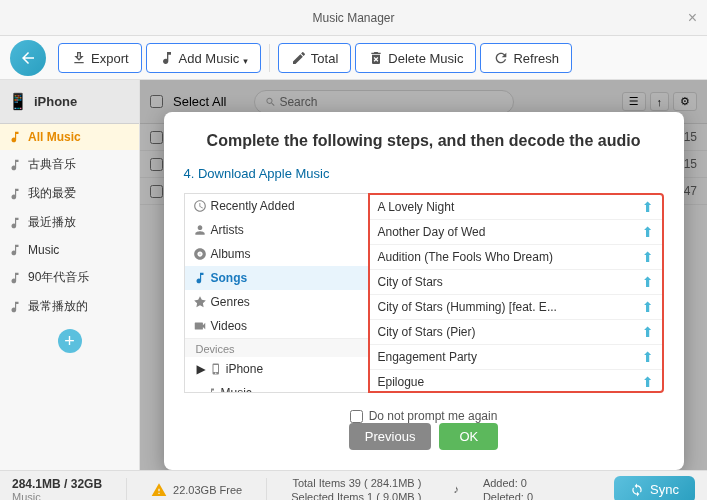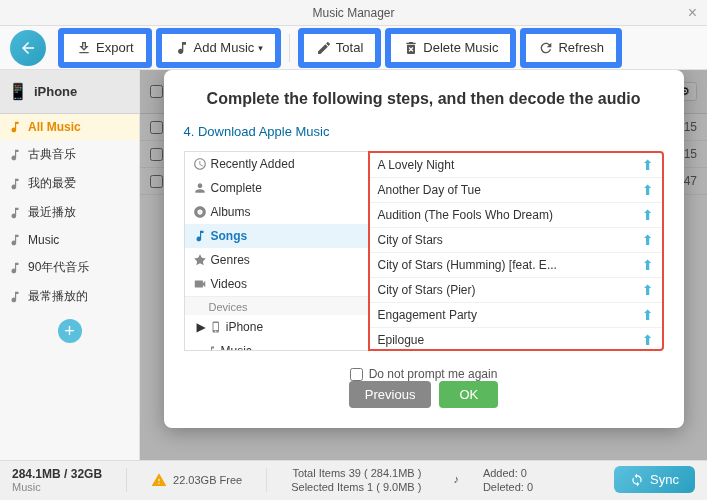--- a/index.html
+++ b/index.html
@@ -1,21 +1,21 @@
 <!DOCTYPE html>
 <html><head>
   <meta charset="utf-8">
   <style>
     * { box-sizing: border-box; margin: 0; padding: 0; font-family: 'Segoe UI', Arial, sans-serif; }
     body { width: 707px; height: 500px; overflow: hidden; background: #f0f0f0; }
 
     
     .title-bar {
       background: #f5f5f5;
-      height: 26px;
+      height: 36px;
       display: flex;
       align-items: center;
       justify-content: center;
       border-bottom: 1px solid #ddd;
       position: relative;
     }
     .title-bar-title { font-size: 12px; color: #555; }
     .title-bar-close {
       position: absolute;
       right: 10px;
@@ -37,24 +37,24 @@
     .back-btn {
       width: 36px; height: 36px;
       background: linear-gradient(135deg, #4ab8d8, #2a9fc0);
       border-radius: 50%;
       display: flex; align-items: center; justify-content: center;
       cursor: pointer;
       margin-right: 8px;
     }
     .back-btn svg { width: 18px; height: 18px; fill: white; }
     .toolbar-btn {
-      display: flex; align-items: center; gap: 4px;
+      display: flex; align-items: flex-end; gap: 4px;
       padding: 6px 12px;
       background: white;
-      border: 6px solid #3b82f6;
+      border: 1px solid #3b82f6;
       border-radius: 4px;
       cursor: pointer;
       font-size: 13px;
       color: #333;
     }
     .toolbar-btn svg { width: 16px; height: 16px; }
     .toolbar-separator { width: 1px; height: 28px; background: #ddd; margin: 0 4px; }
 
     
     .main-layout {
@@ -182,21 +182,21 @@
     .song-artist { overflow: hidden; text-overflow: ellipsis; white-space: nowrap; color: #666; }
     .song-album { overflow: hidden; text-overflow: ellipsis; white-space: nowrap; color: #666; }
     .song-duration { text-align: right; color: #666; }
 
     
     .modal-overlay {
       position: absolute;
       top: 0; left: 0; right: 0; bottom: 0;
       background: rgba(0,0,0,0.3);
       display: flex;
-      align-items: flex-start;
+      align-items: flex-end;
       justify-content: center;
       z-index: 100;
     }
     .modal {
       background: white;
       border-radius: 8px;
       box-shadow: 0 4px 20px rgba(0,0,0,0.3);
       width: 520px;
       padding: 20px;
       position: relative;
@@ -232,21 +232,21 @@
       gap: 4px;
       padding: 5px 8px;
       cursor: pointer;
       color: #333;
     }
     .tree-item.active { background: #e8f4fc; color: #1a7abf; font-weight: 600; }
     .tree-item svg { width: 14px; height: 14px; flex-shrink: 0; }
     .tree-section-label {
       font-size: 11px;
       color: #888;
-      padding: 4px 24px 2px;
+      padding: 4px 11px 2px;
       background: #f7f7f7;
       border-top: 1px solid #eee;
     }
     .tree-device-item {
       display: flex;
       align-items: center;
       gap: 4px;
       padding: 5px 8px 5px 12px;
       font-size: 12px;
       color: #333;
@@ -497,21 +497,21 @@
             <div class="tree-item">
               <svg width="12" height="12" viewBox="0 0 24 24" fill="#888">
                   <path d="M11.99 2C6.47 2 2 6.48 2 12s4.47 10 9.99 10C17.52 22 22 17.52 22 12S17.52 2 11.99 2zM12 20c-4.42 0-8-3.58-8-8s3.58-8 8-8 8 3.58 8 8-3.58 8-8 8zm.5-13H11v6l5.25 3.15.75-1.23-4.5-2.67V7z"></path>
                 </svg>
               <span>Recently Added</span>
             </div>
             <div class="tree-item">
               <svg width="12" height="12" viewBox="0 0 24 24" fill="#888">
                   <path d="M12 12c2.21 0 4-1.79 4-4s-1.79-4-4-4-4 1.79-4 4 1.79 4 4 4zm0 2c-2.67 0-8 1.34-8 4v2h16v-2c0-2.66-5.33-4-8-4z"></path>
                 </svg>
-              <span>Complete</span>
+              <span>Artists</span>
             </div>
             <div class="tree-item">
               <svg width="12" height="12" viewBox="0 0 24 24" fill="#888">
                   <path d="M12 2C6.48 2 2 6.48 2 12s4.48 10 10 10 10-4.48 10-10S17.52 2 12 2zm0 14.5c-2.49 0-4.5-2.01-4.5-4.5S9.51 7.5 12 7.5s4.5 2.01 4.5 4.5-2.01 4.5-4.5 4.5zm0-5.5c-.55 0-1 .45-1 1s.45 1 1 1 1-.45 1-1-.45-1-1-1z"></path>
                 </svg>
               <span>Albums</span>
             </div>
             <div class="tree-item active">
               <svg width="12" height="12" viewBox="0 0 24 24" fill="#1a7abf">
                   <path d="M12 3v10.55c-.59-.34-1.27-.55-2-.55-2.21 0-4 1.79-4 4s1.79 4 4 4 4-1.79 4-4V7h4V3h-6z"></path>
@@ -546,21 +546,21 @@
             </div>
 
           </div>
 
           <div class="song-select-list" id="songSelectList">
           <div class="select-item">
                 <span class="select-item-title">A Lovely Night</span>
                 <span class="select-item-icon">⬆</span>
               </div>
               <div class="select-item">
-                <span class="select-item-title">Another Day of Tue</span>
+                <span class="select-item-title">Another Day of Wed</span>
                 <span class="select-item-icon">⬆</span>
               </div>
               <div class="select-item">
                 <span class="select-item-title">Audition (The Fools Who Dream)</span>
                 <span class="select-item-icon">⬆</span>
               </div>
               <div class="select-item">
                 <span class="select-item-title">City of Stars</span>
                 <span class="select-item-icon">⬆</span>
               </div>

